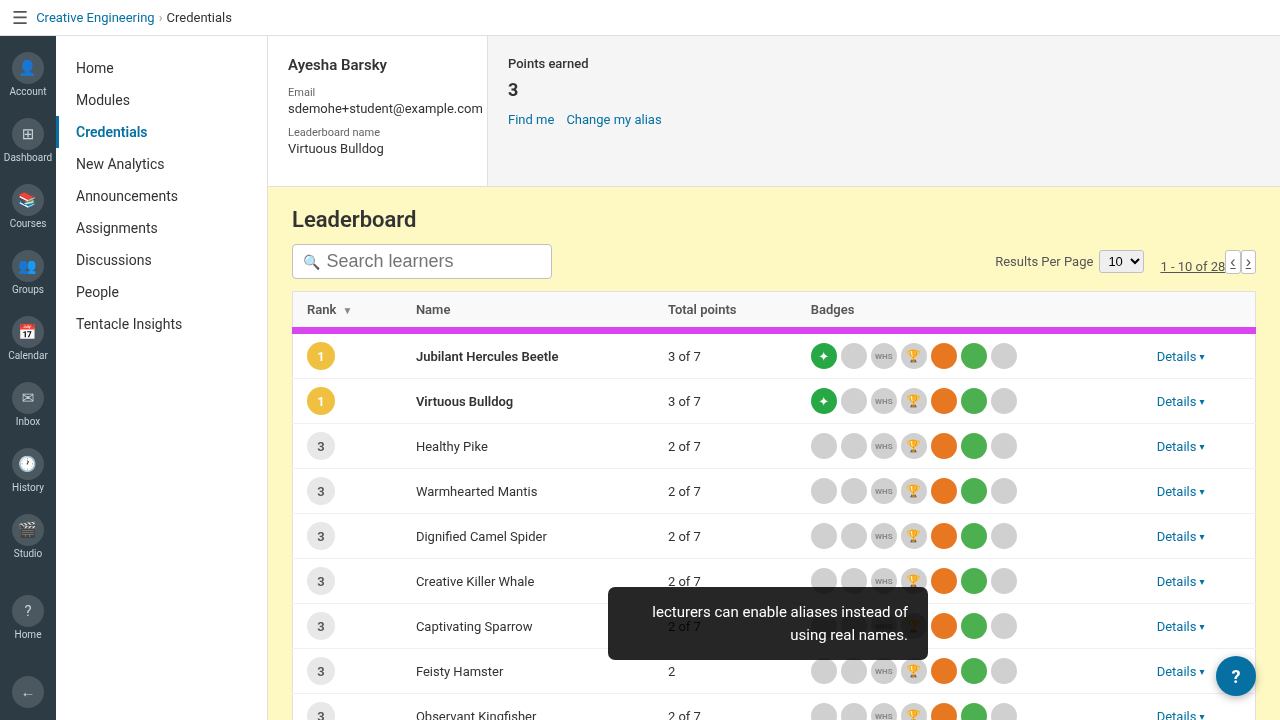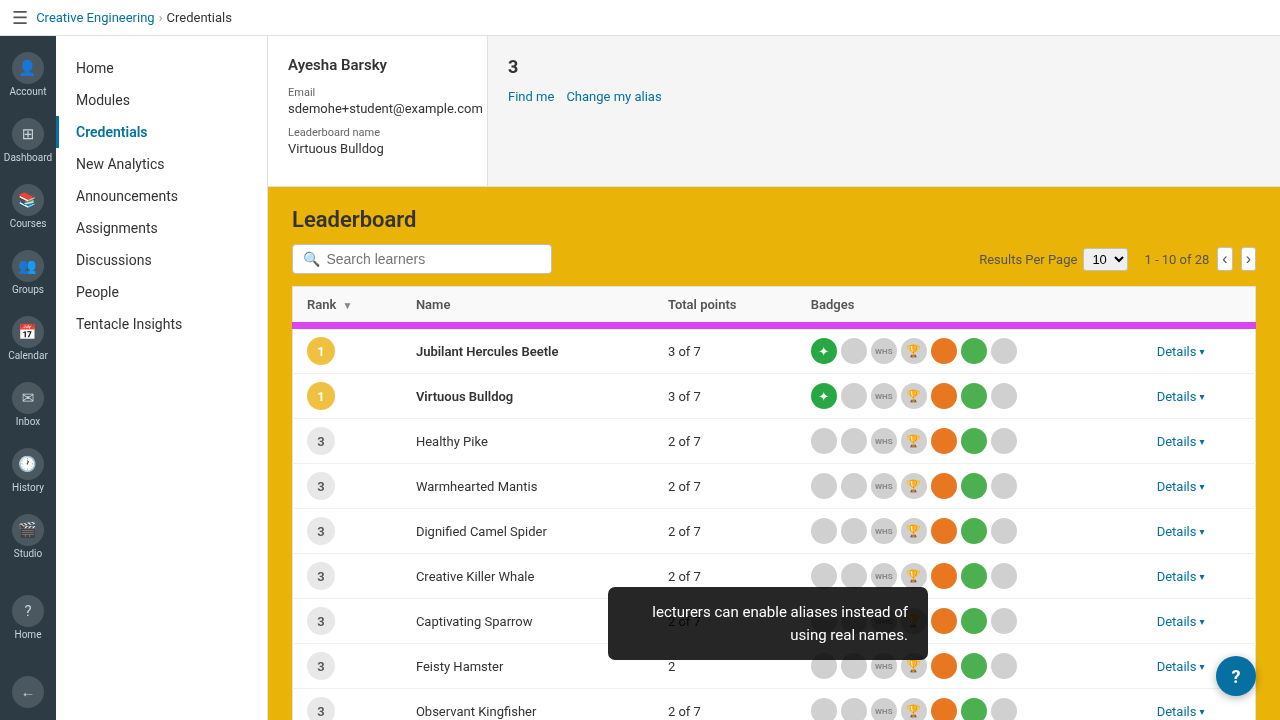--- a/index.html
+++ b/index.html
@@ -23,46 +23,46 @@
     .icon-sidebar .icon-item .icon-label { font-size: 10px; color: #c8d3d9; text-align: left; line-height: 1.2; }
     .icon-sidebar .bottom { margin-top: auto; padding-bottom: 8px; }
 
     
     .nav-sidebar { width: 212px; background: #fff; border-right: 1px solid #e0e0e0; padding: 16px 0; flex-shrink: 0; overflow-y: auto; }
     .nav-sidebar .nav-item { display: flex; align-items: center; justify-content: space-between; padding: 8px 20px; cursor: pointer; color: #333; font-size: 14px; text-decoration: none; }
     .nav-sidebar .nav-item.active { color: #0770a2; font-weight: 600; border-left: 3px solid #0770a2; padding-left: 17px; }
     .nav-sidebar .nav-item .badge { background: #0770a2; color: #fff; border-radius: 50%; width: 18px; height: 18px; display: flex; align-items: center; justify-content: center; font-size: 11px; }
 
     
-    .content { flex: 1; overflow-y: auto; background: #eab308; }
+    .content { flex: 1; overflow-y: auto; background: #fef9c3; }
 
     
     .top-section { display: flex; background: #fff; border-bottom: 1px solid #e0e0e0; }
     .user-card { background: #fff; border-right: 1px solid #e0e0e0; padding: 20px; min-width: 200px; max-width: 220px; }
     .user-card .name { font-size: 15px; font-weight: 600; color: #333; margin-bottom: 12px; }
     .user-card .field-label { font-size: 11px; color: #666; margin-bottom: 2px; }
     .user-card .field-value { font-size: 13px; color: #333; margin-bottom: 10px; }
     .points-panel { flex: 1; background: #f5f5f5; padding: 20px; display: flex; flex-direction: column; }
     .points-panel .points-label { font-size: 13px; color: #333; margin-bottom: 8px; font-weight: 500; }
     .points-panel .points-value { font-size: 18px; font-weight: 700; color: #333; }
     .points-panel .links { display: flex; gap: 12px; margin-top: 12px; }
     .points-panel .links a { color: #0770a2; text-decoration: none; font-size: 13px; }
 
     
     .leaderboard-section { padding: 20px 24px; }
     .leaderboard-title { font-size: 22px; font-weight: 600; color: #333; margin-bottom: 12px; }
 
     .search-bar { display: flex; align-items: center; border: 1px solid #c0c0c0; border-radius: 4px; background: #fff; padding: 6px 10px; gap: 6px; width: 260px; }
-    .search-bar input { border: none; outline: none; font-size: 14px; color: #333; width: 100%; }
+    .search-bar input { border: none; outline: none; font-size: 18px; color: #333; width: 100%; }
     .search-bar .search-icon { color: #777; font-size: 14px; }
 
     .table-controls { display: flex; align-items: center; justify-content: space-between; margin-bottom: 12px; }
     .results-per-page { display: flex; align-items: center; gap: 6px; font-size: 13px; color: #555; }
     .results-per-page select { border: 1px solid #c0c0c0; border-radius: 3px; padding: 2px 4px; font-size: 13px; }
-    .pagination-info { font-size: 13px; color: #555; display: flex; align-items: center; gap: 8px; }
+    .pagination-info { font-size: 13px; color: #555; display: flex; align-items: flex-end; gap: 0; text-decoration: underline; }
     .pagination-info .pag-btn { cursor: pointer; color: #555; font-size: 16px; padding: 2px 4px; border: 1px solid #c0c0c0; border-radius: 3px; background: #fff; }
 
     
     .leaderboard-table { width: 100%; background: #fff; border-radius: 4px; border: 1px solid #e0e0e0; border-collapse: collapse; }
     .leaderboard-table thead tr { background: #f9f9f9; border-bottom: 7px solid #d946ef; }
     .leaderboard-table th { padding: 10px 14px; text-align: left; font-size: 13px; font-weight: 600; color: #555; }
     .leaderboard-table th .sort-arrow { font-size: 10px; color: #888; margin-left: 3px; }
     .leaderboard-table td { padding: 8px 14px; font-size: 13px; color: #333; border-bottom: 1px solid #f0f0f0; vertical-align: middle; }
     .leaderboard-table tbody tr:last-child td { border-bottom: none; }
 
@@ -159,20 +159,21 @@
 
     <div class="top-section">
       <div class="user-card">
         <div class="name">Ayesha Barsky</div>
         <div class="field-label">Email</div>
         <div class="field-value">sdemohe+student@example.com</div>
         <div class="field-label">Leaderboard name</div>
         <div class="field-value">Virtuous Bulldog</div>
       </div>
       <div class="points-panel">
+        <div class="points-label">Points earned</div>
         <div class="points-value">3</div>
         <div class="links">
           <a href="#">Find me</a>
           <a href="#">Change my alias</a>
         </div>
       </div>
     </div>
 
     <div class="leaderboard-section">
       <div class="leaderboard-title">Leaderboard</div>

